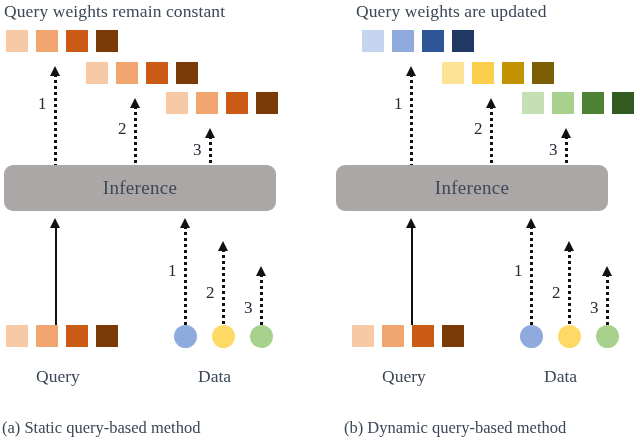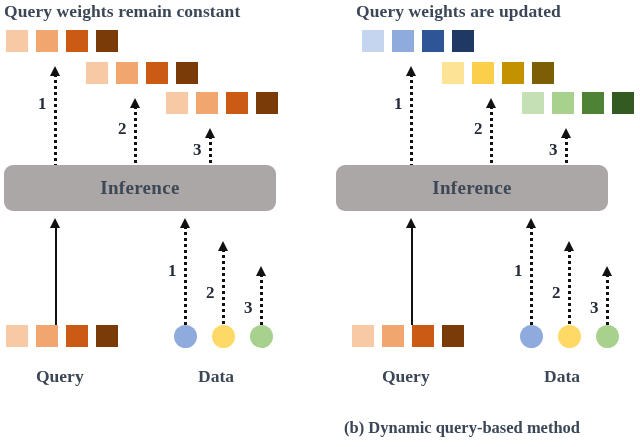--- a/index.html
+++ b/index.html
@@ -17,21 +17,20 @@
   #figure {
     position: relative;
     width: 640px;
     height: 447px;
   }
   .panel {
     position: absolute;
     top: 0;
     width: 320px;
     height: 447px;
-    font-weight: bold;
   }
   #panel-a { left: 0; }
   #panel-b { left: 332px; }
 
   .panel-title {
     position: absolute;
     top: 1px;
     left: 0;
     width: 320px;
     text-align: left;
@@ -139,20 +138,21 @@
     color: #3b4757;
     white-space: nowrap;
   }
 </style>
 </head>
 <body>
 
 <div id="figure">
     <div class="panel" id="panel-a">
       <div class="panel-title">Query weights remain constant</div>
+      <div class="panel-caption">(a) Static query-based method</div>
       <div class="strip" style="left: 6px; top: 30px;">
         <div class="sq" style="background: rgb(247, 201, 165);"></div>
         <div class="sq" style="background: rgb(240, 166, 110);"></div>
         <div class="sq" style="background: rgb(203, 91, 20);"></div>
         <div class="sq" style="background: rgb(123, 59, 8);"></div>
       </div>
       <div class="strip" style="left: 86px; top: 62px;">
         <div class="sq" style="background: rgb(247, 201, 165);"></div>
         <div class="sq" style="background: rgb(240, 166, 110);"></div>
         <div class="sq" style="background: rgb(203, 91, 20);"></div>

